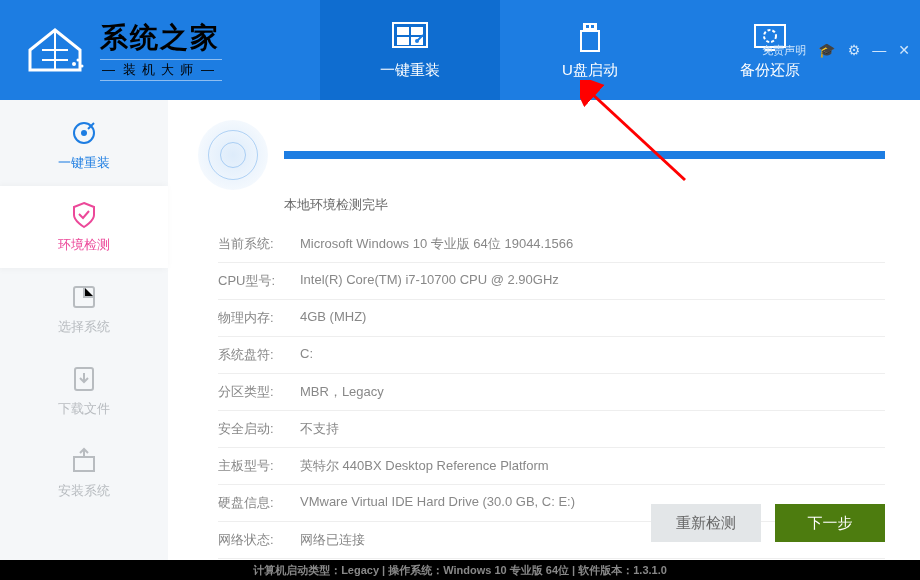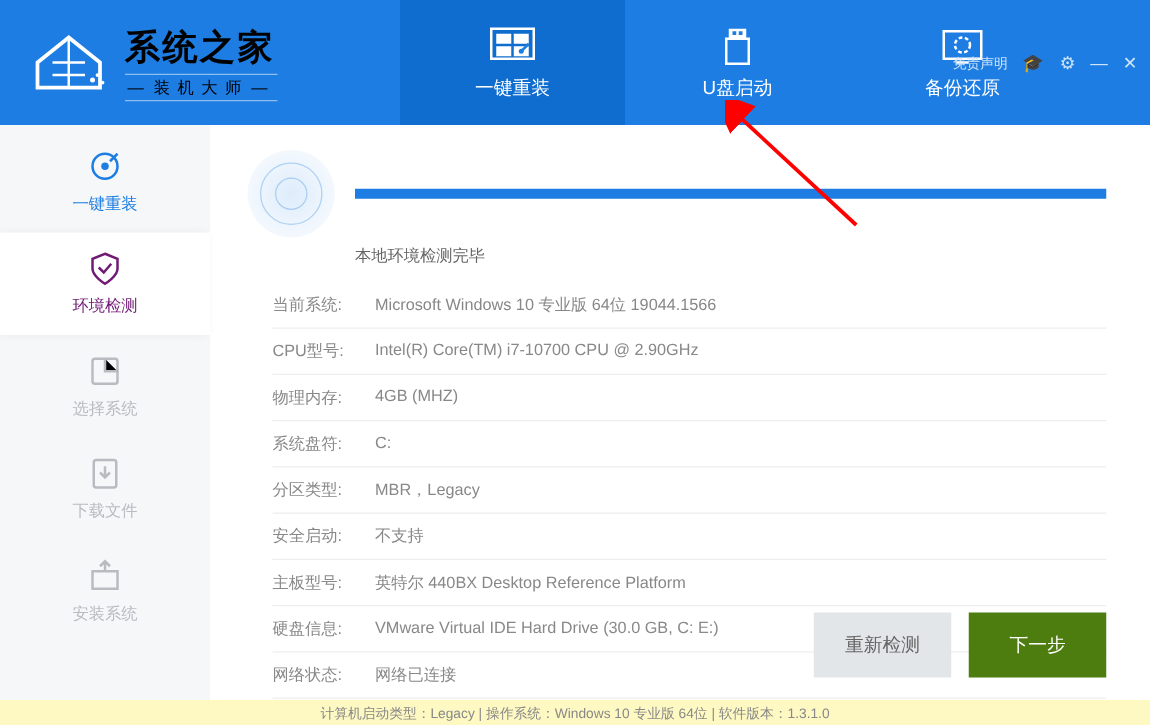--- a/index.html
+++ b/index.html
@@ -19,45 +19,45 @@
 .nav-icon { width: 42px; height: 32px; display: flex; align-items: center; justify-content: center; }
 .nav-label { font-size: 15px; }
 
 .titlebar { position: absolute; top: 6px; right: 10px; display: flex; align-items: flex-end; gap: 12px; color: #cfe5fb; font-size: 11px; margin-top: 36px; }
 .titlebar span { cursor: pointer; }
 .titlebar .win-btn { font-size: 14px; }
 
 .body { display: flex; height: 460px; }
 .sidebar { width: 168px; background: #f5f7f9; display: flex; flex-direction: column; padding-top: 4px; }
 .side-item { height: 82px; display: flex; flex-direction: column; align-items: center; justify-content: center; gap: 6px; color: #b8bcc0; font-size: 13px; cursor: pointer; }
-.side-item.active { background: #fff; color: #701a75; box-shadow: -2px 0 8px rgba(0,0,0,0.05); }
+.side-item.active { background: #fff; color: #ec4899; box-shadow: -2px 0 8px rgba(0,0,0,0.05); }
 .side-item.done { color: #1d7de2; }
 .side-icon { width: 30px; height: 30px; display: flex; align-items: center; justify-content: center; }
 
 .main { flex: 1; padding: 20px 35px 10px 30px; position: relative; }
 .scan-row { display: flex; align-items: center; gap: 16px; }
 .radar { width: 70px; height: 70px; border-radius: 50%; position: relative; background: radial-gradient(circle, rgba(29,125,226,0.15) 0%, rgba(29,125,226,0.05) 70%); }
 .radar::before, .radar::after { content: ""; position: absolute; border: 1px solid rgba(29,125,226,0.3); border-radius: 50%; }
 .radar::before { inset: 10px; }
 .radar::after { inset: 22px; }
 .progress { flex: 1; height: 8px; background: #e8e8e8; position: relative; }
 .progress-fill { height: 100%; background: #1d7de2; width: 100%; }
 .scan-text { color: #666; font-size: 13px; margin: 6px 0 12px 86px; }
 
 .info-list { margin-left: 20px; }
 .info-row { display: flex; padding: 9px 0; border-bottom: 1px solid #eee; font-size: 13px; }
 .info-label { width: 82px; color: #888; }
 .info-value { color: #888; flex: 1; }
 
 .actions { position: absolute; bottom: 18px; right: 35px; display: flex; gap: 14px; }
-.btn { width: 110px; height: 52px; display: flex; align-items: center; justify-content: center; font-size: 15px; cursor: pointer; }
+.btn { width: 110px; height: 38px; display: flex; align-items: center; justify-content: center; font-size: 15px; cursor: pointer; }
 .btn-gray { background: #e3e6e8; color: #666; }
 .btn-blue { background: #4d7c0f; color: #fff; }
 
-.footer { height: 20px; background: #fef9c3; color: #888; font-size: 11px; display: flex; align-items: center; justify-content: center; }
+.footer { height: 20px; background: #000000; color: #888; font-size: 11px; display: flex; align-items: center; justify-content: center; font-weight: bold; }
 
 .arrow { position: absolute; pointer-events: none; z-index: 100; }
 </style>
 </head>
 <body>
 
 <div class="header">
   <div class="logo-area">
     <div class="logo-icon">
       <svg viewBox="0 0 70 60" width="70" height="60">

